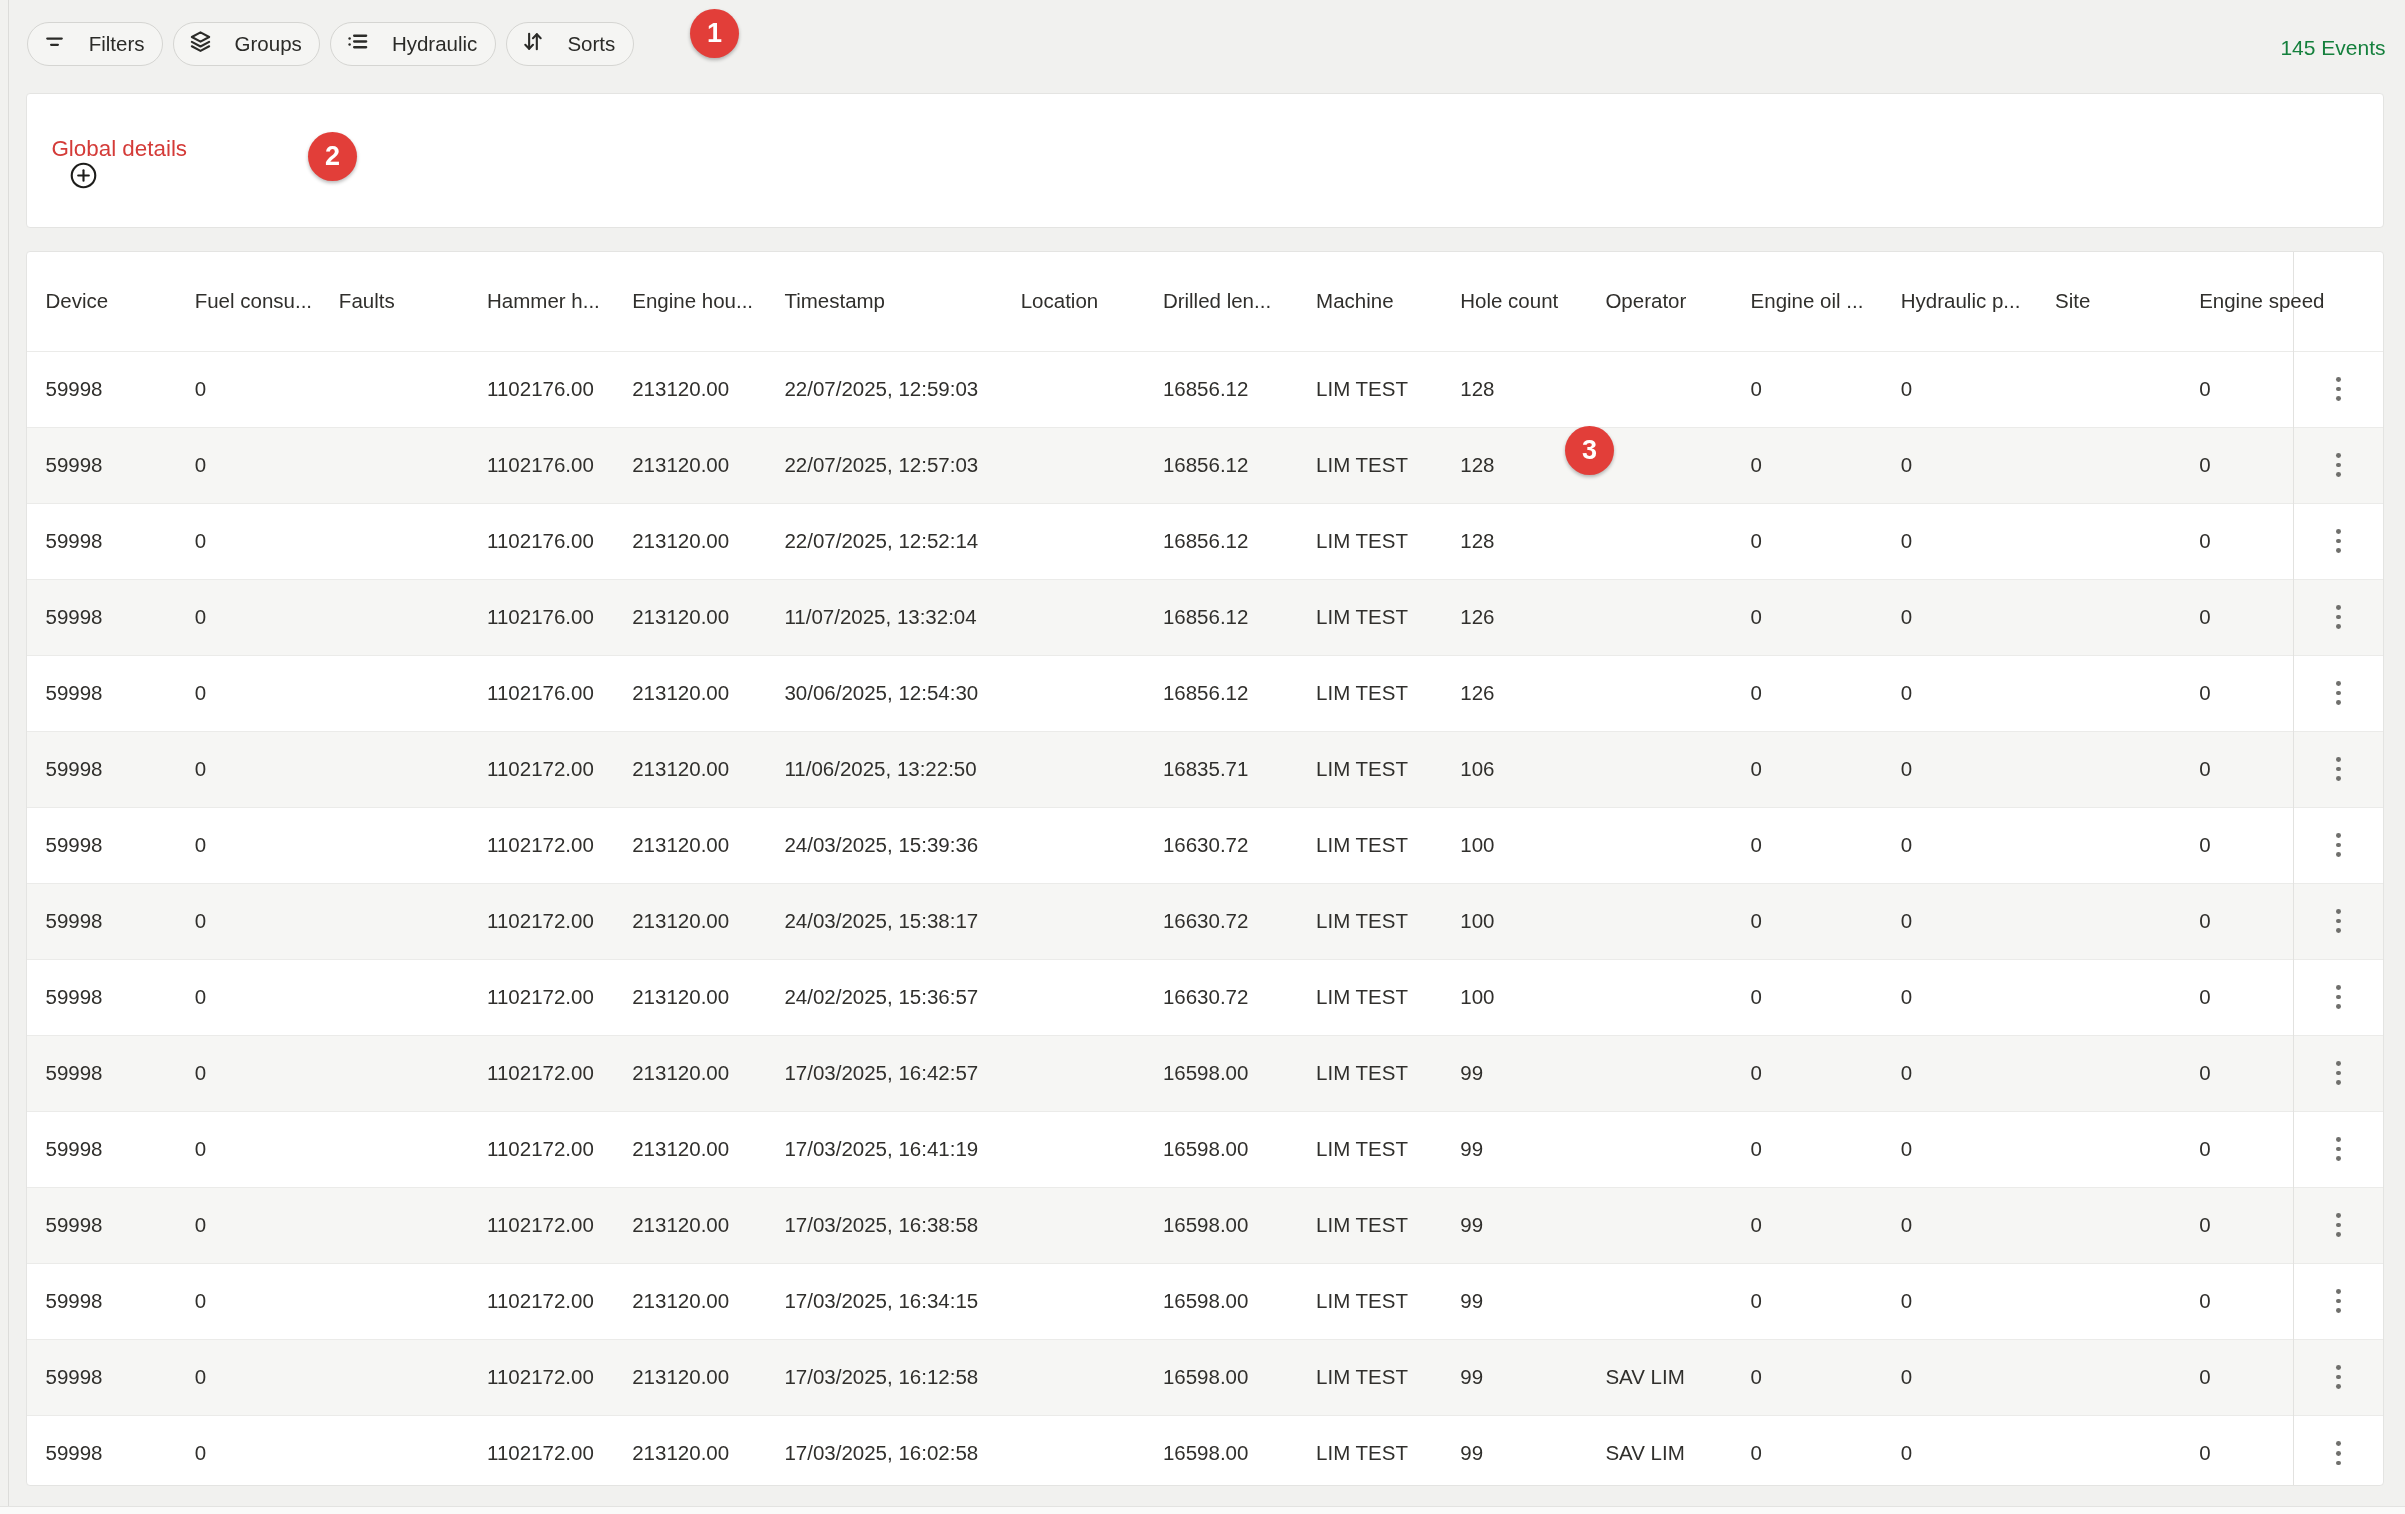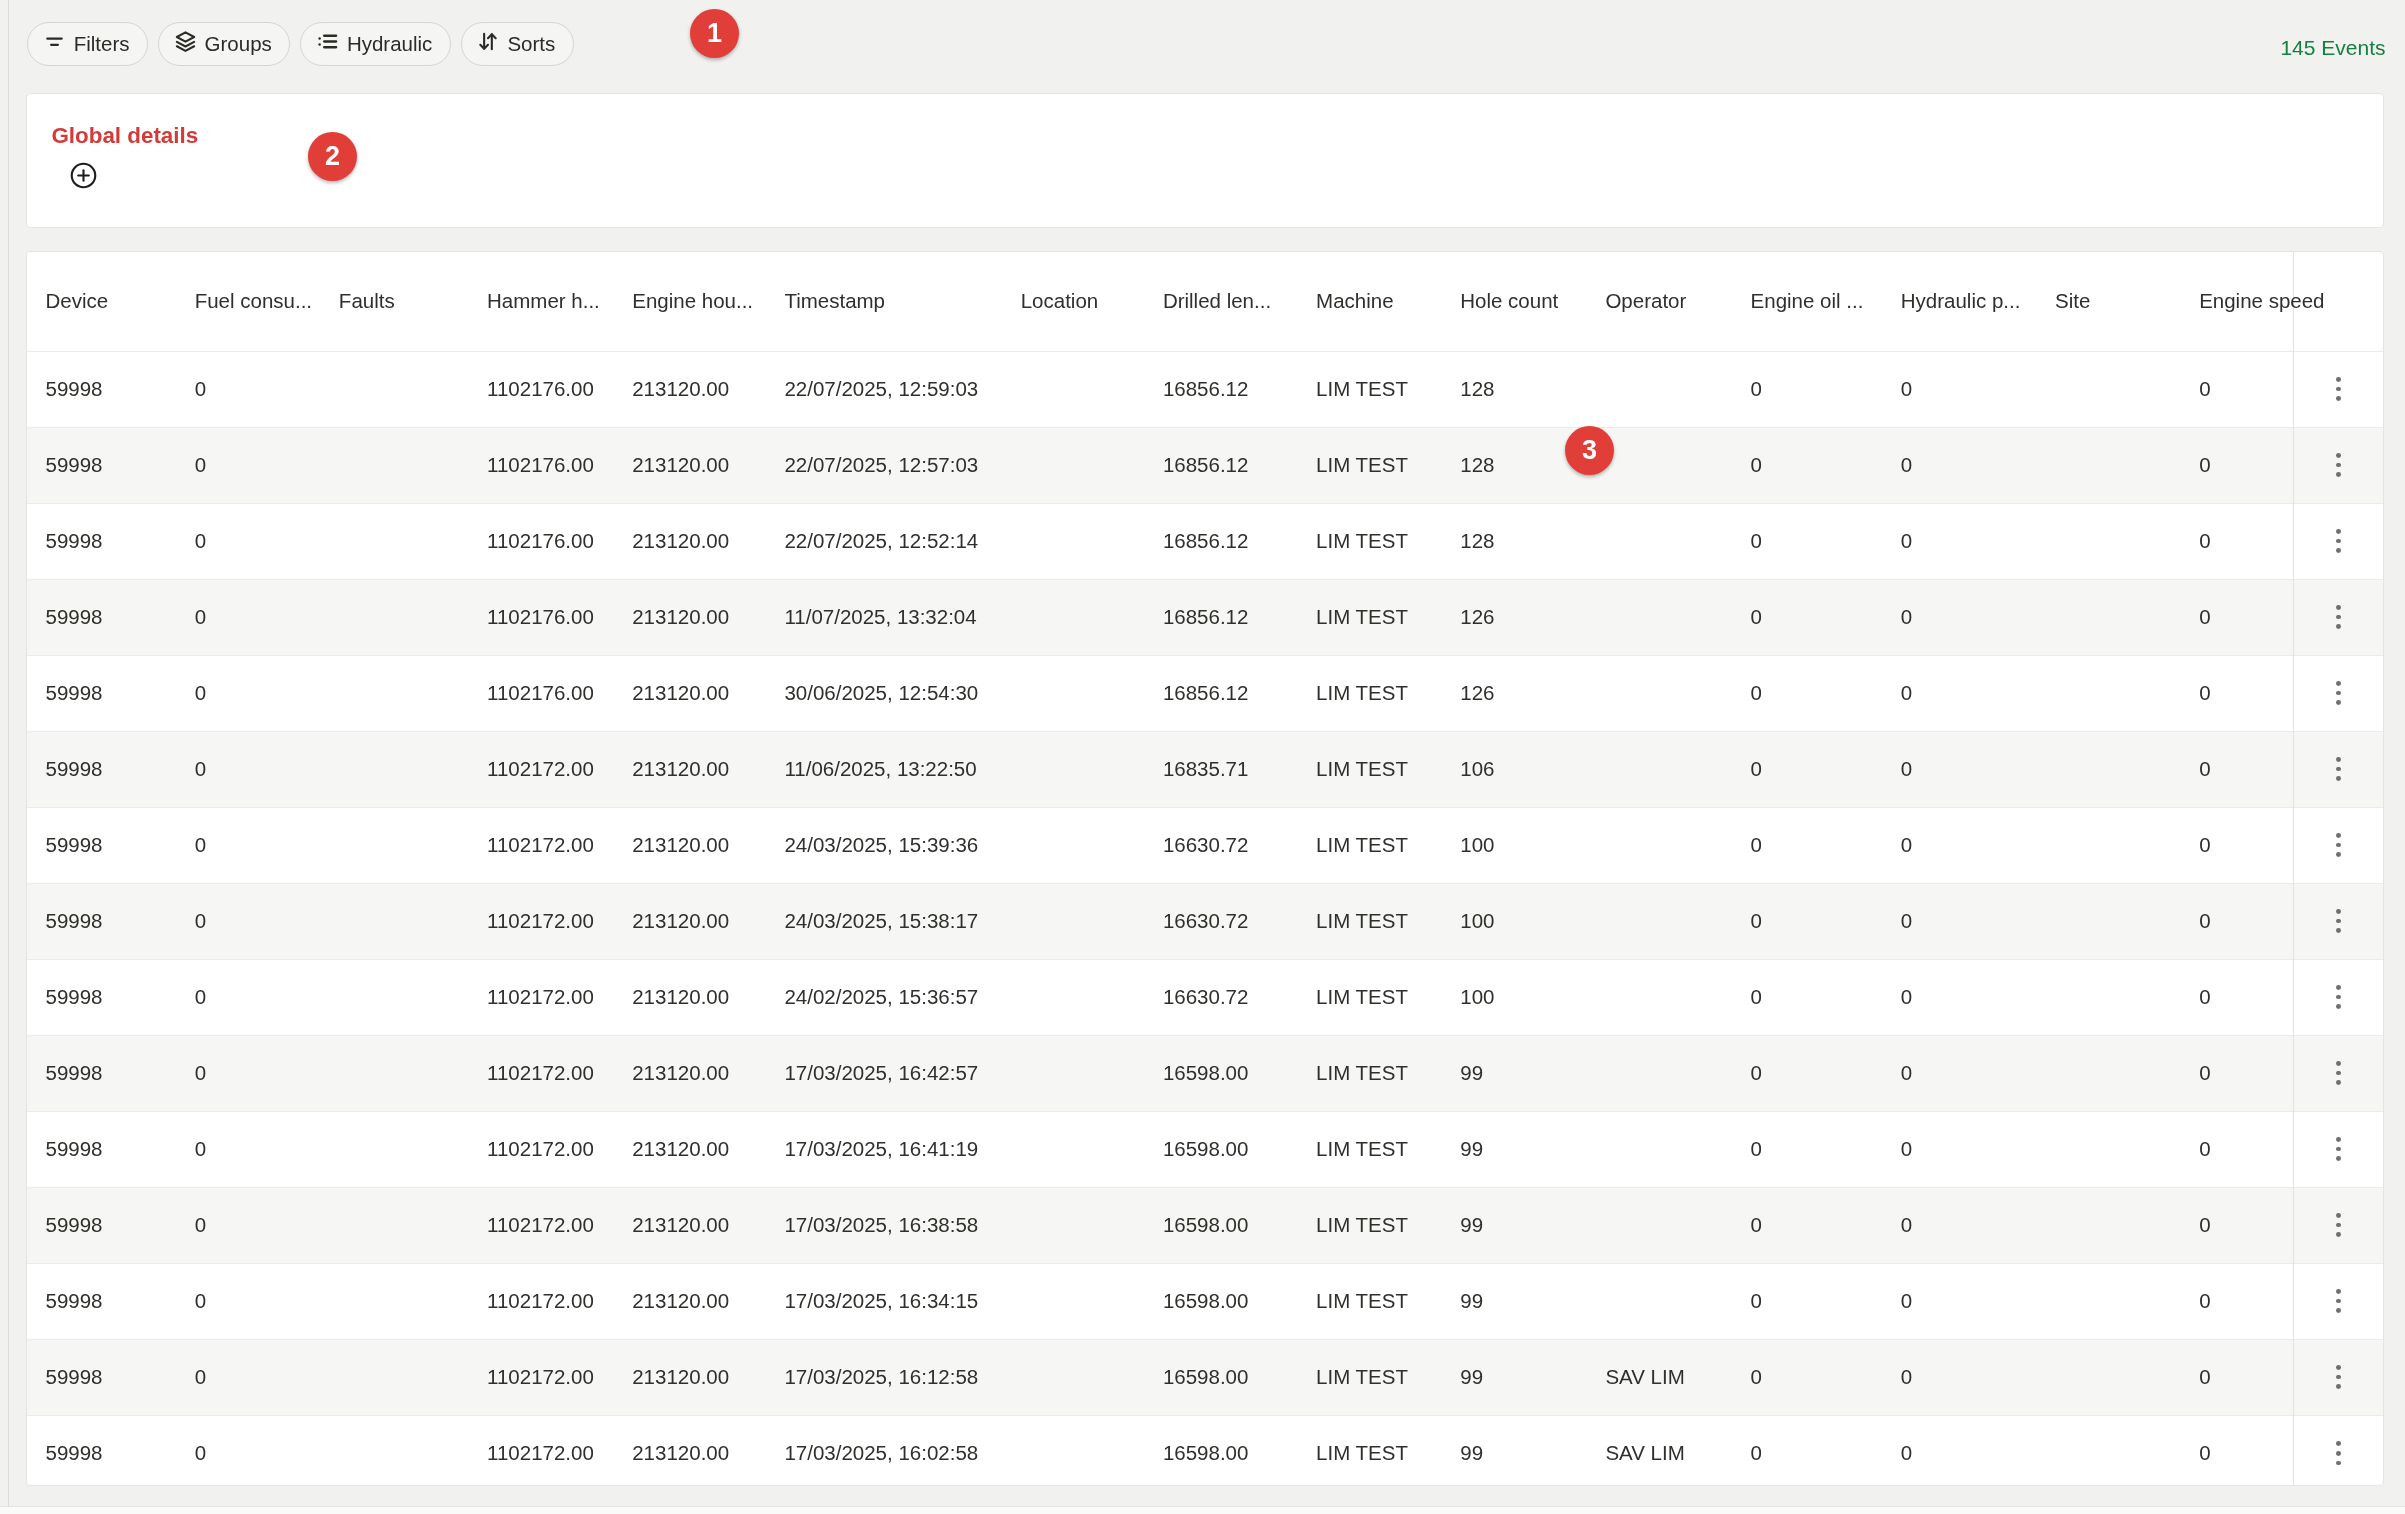--- a/index.html
+++ b/index.html
@@ -16,39 +16,39 @@
     background: #dcdcda;
   }
   
   .toolbar {
     position: absolute; left: 27px; top: 22.4px;
     display: flex; gap: 9.8px; align-items: center;
   }
   .tbtn {
     height: 44px; border-radius: 22.4px;
     border: 1px solid #d5d5d2; background: #f5f5f3;
-    display: inline-flex; align-items: center; gap: 7px;
+    display: inline-flex; align-items: center; gap: 22px;
     padding: 0 17.6px 0 13.7px;
     font-family: "Liberation Sans", sans-serif;
     font-size: 20.5px; color: #2b2b28; cursor: pointer; white-space: nowrap;
   }
   .tbtn svg { flex: 0 0 auto; }
   .events-count {
     position: absolute; top: 36px; right: 20.5px;
     font-size: 21px; color: #15803d;
   }
   
   .panel {
     position: absolute; background: #ffffff;
     border: 1px solid #e4e4e2; border-radius: 3.9px;
   }
   .panel-global { left: 26px; top: 93px; width: 2358px; height: 135px; }
   .gd-title {
-    position: absolute; left: 24.4px; top: 29px;
-    font-size: 22.4px; font-weight: bold;
+    position: absolute; left: 24.4px; top: 42px;
+    font-size: 22.4px; font-weight: normal;
   }
   .add-btn {
     position: absolute; left: 43px; top: 69px;
     width: 27px; height: 27px; border: none; background: transparent;
     cursor: pointer; padding: 0; display: flex; align-items: center; justify-content: center;
   }
   
   .panel-table { left: 26px; top: 251px; width: 2358px; height: 1235px; overflow: hidden; }
   table { border-collapse: collapse; table-layout: fixed; width: 2356px; }
   col.c0{width:149px} col.c1{width:144px} col.c2{width:148px} col.c3{width:145px}

